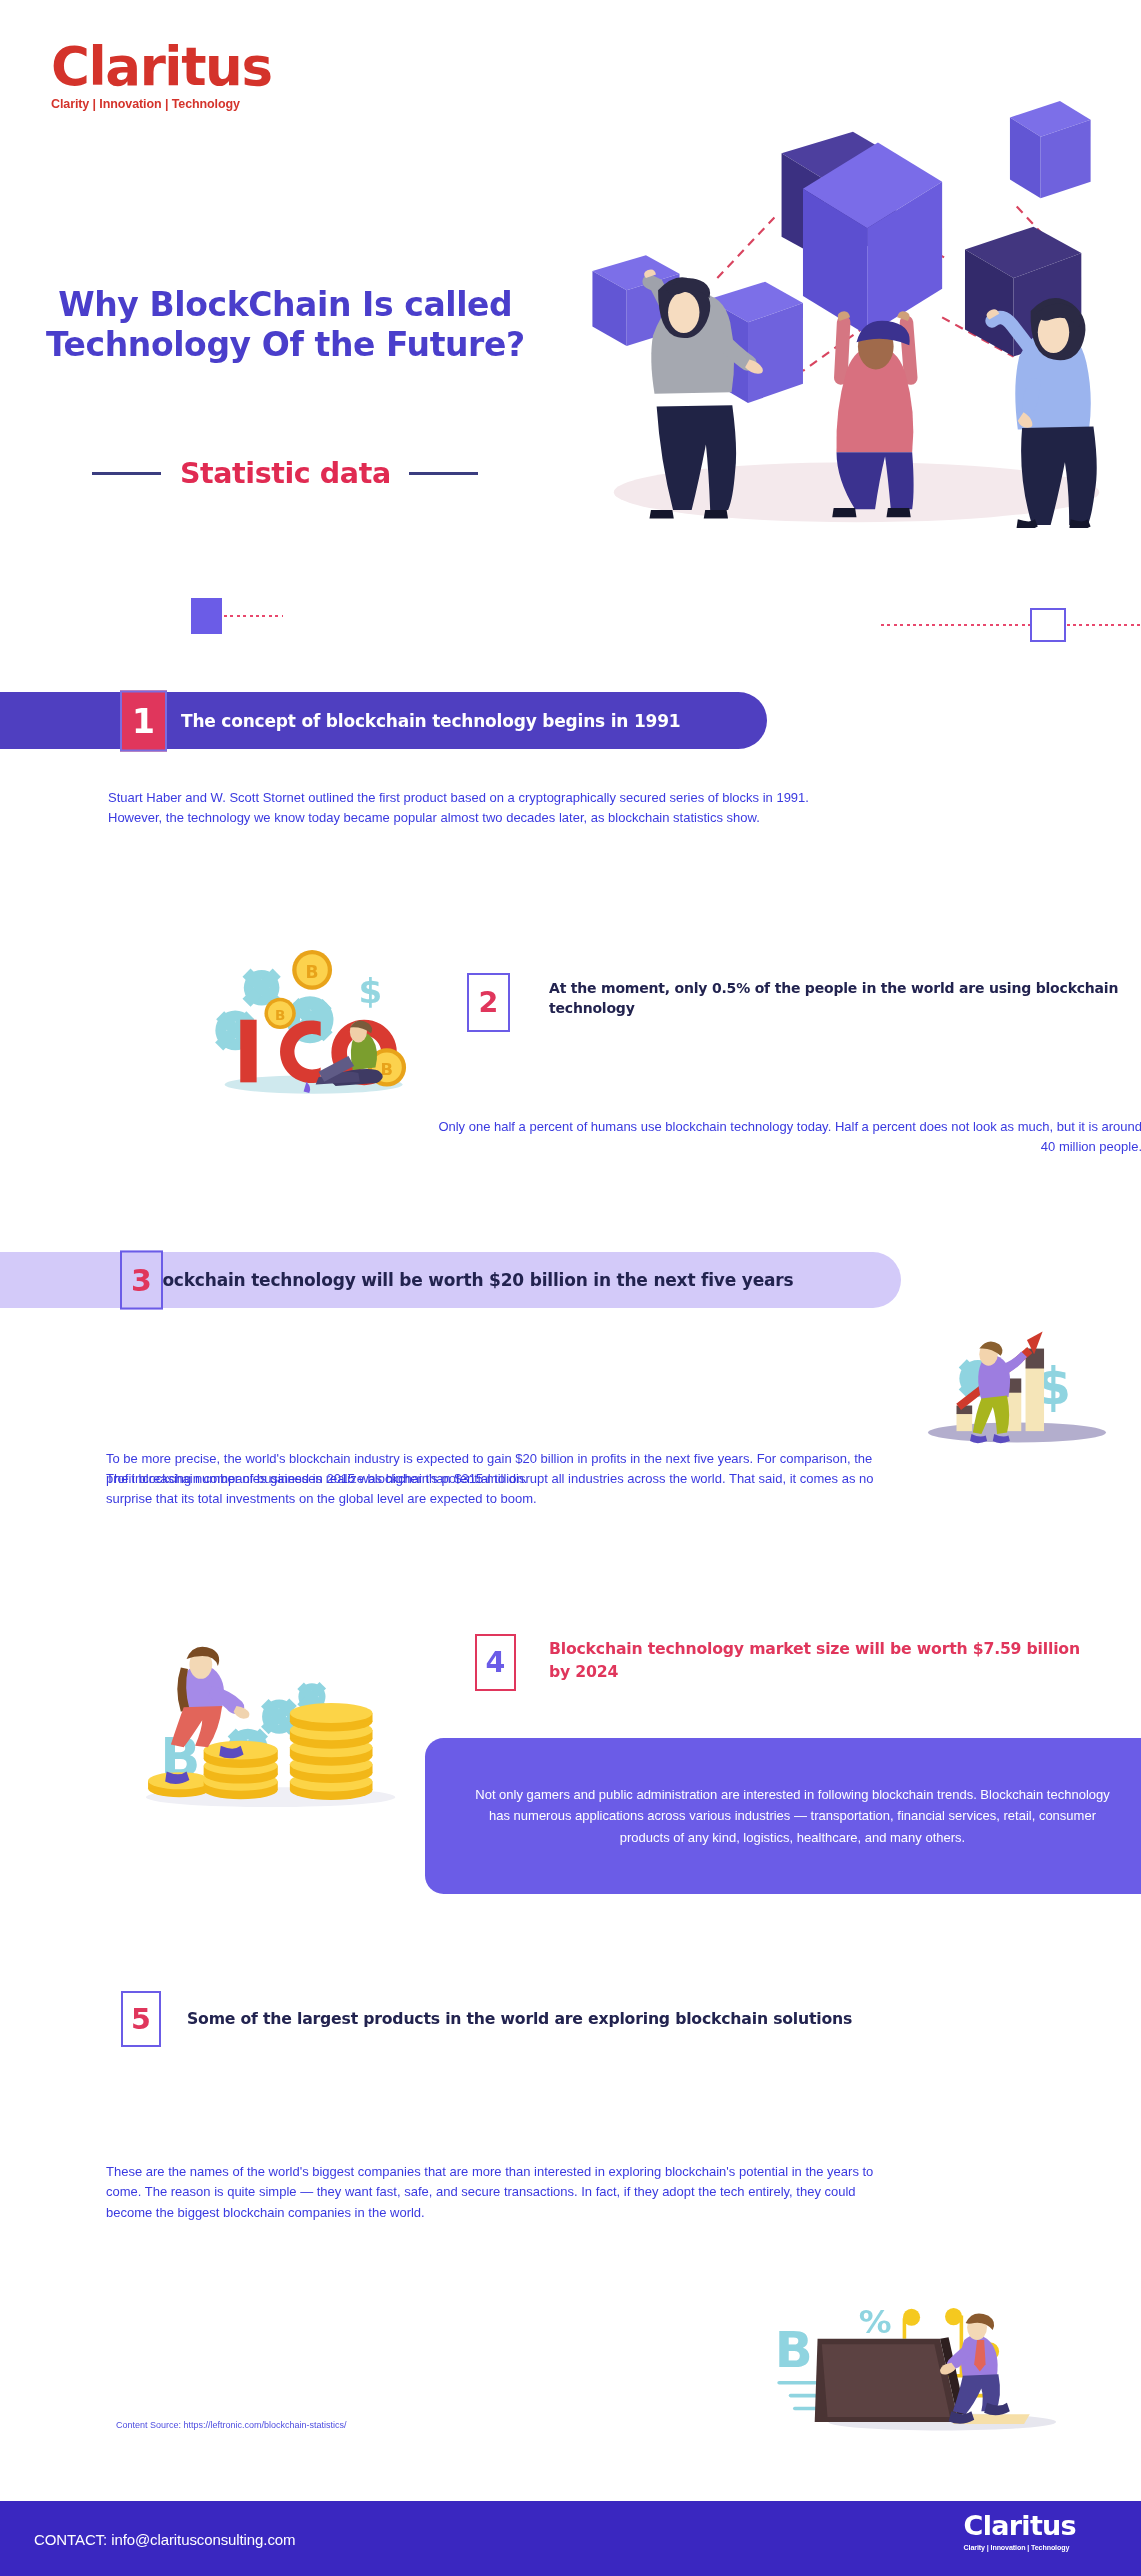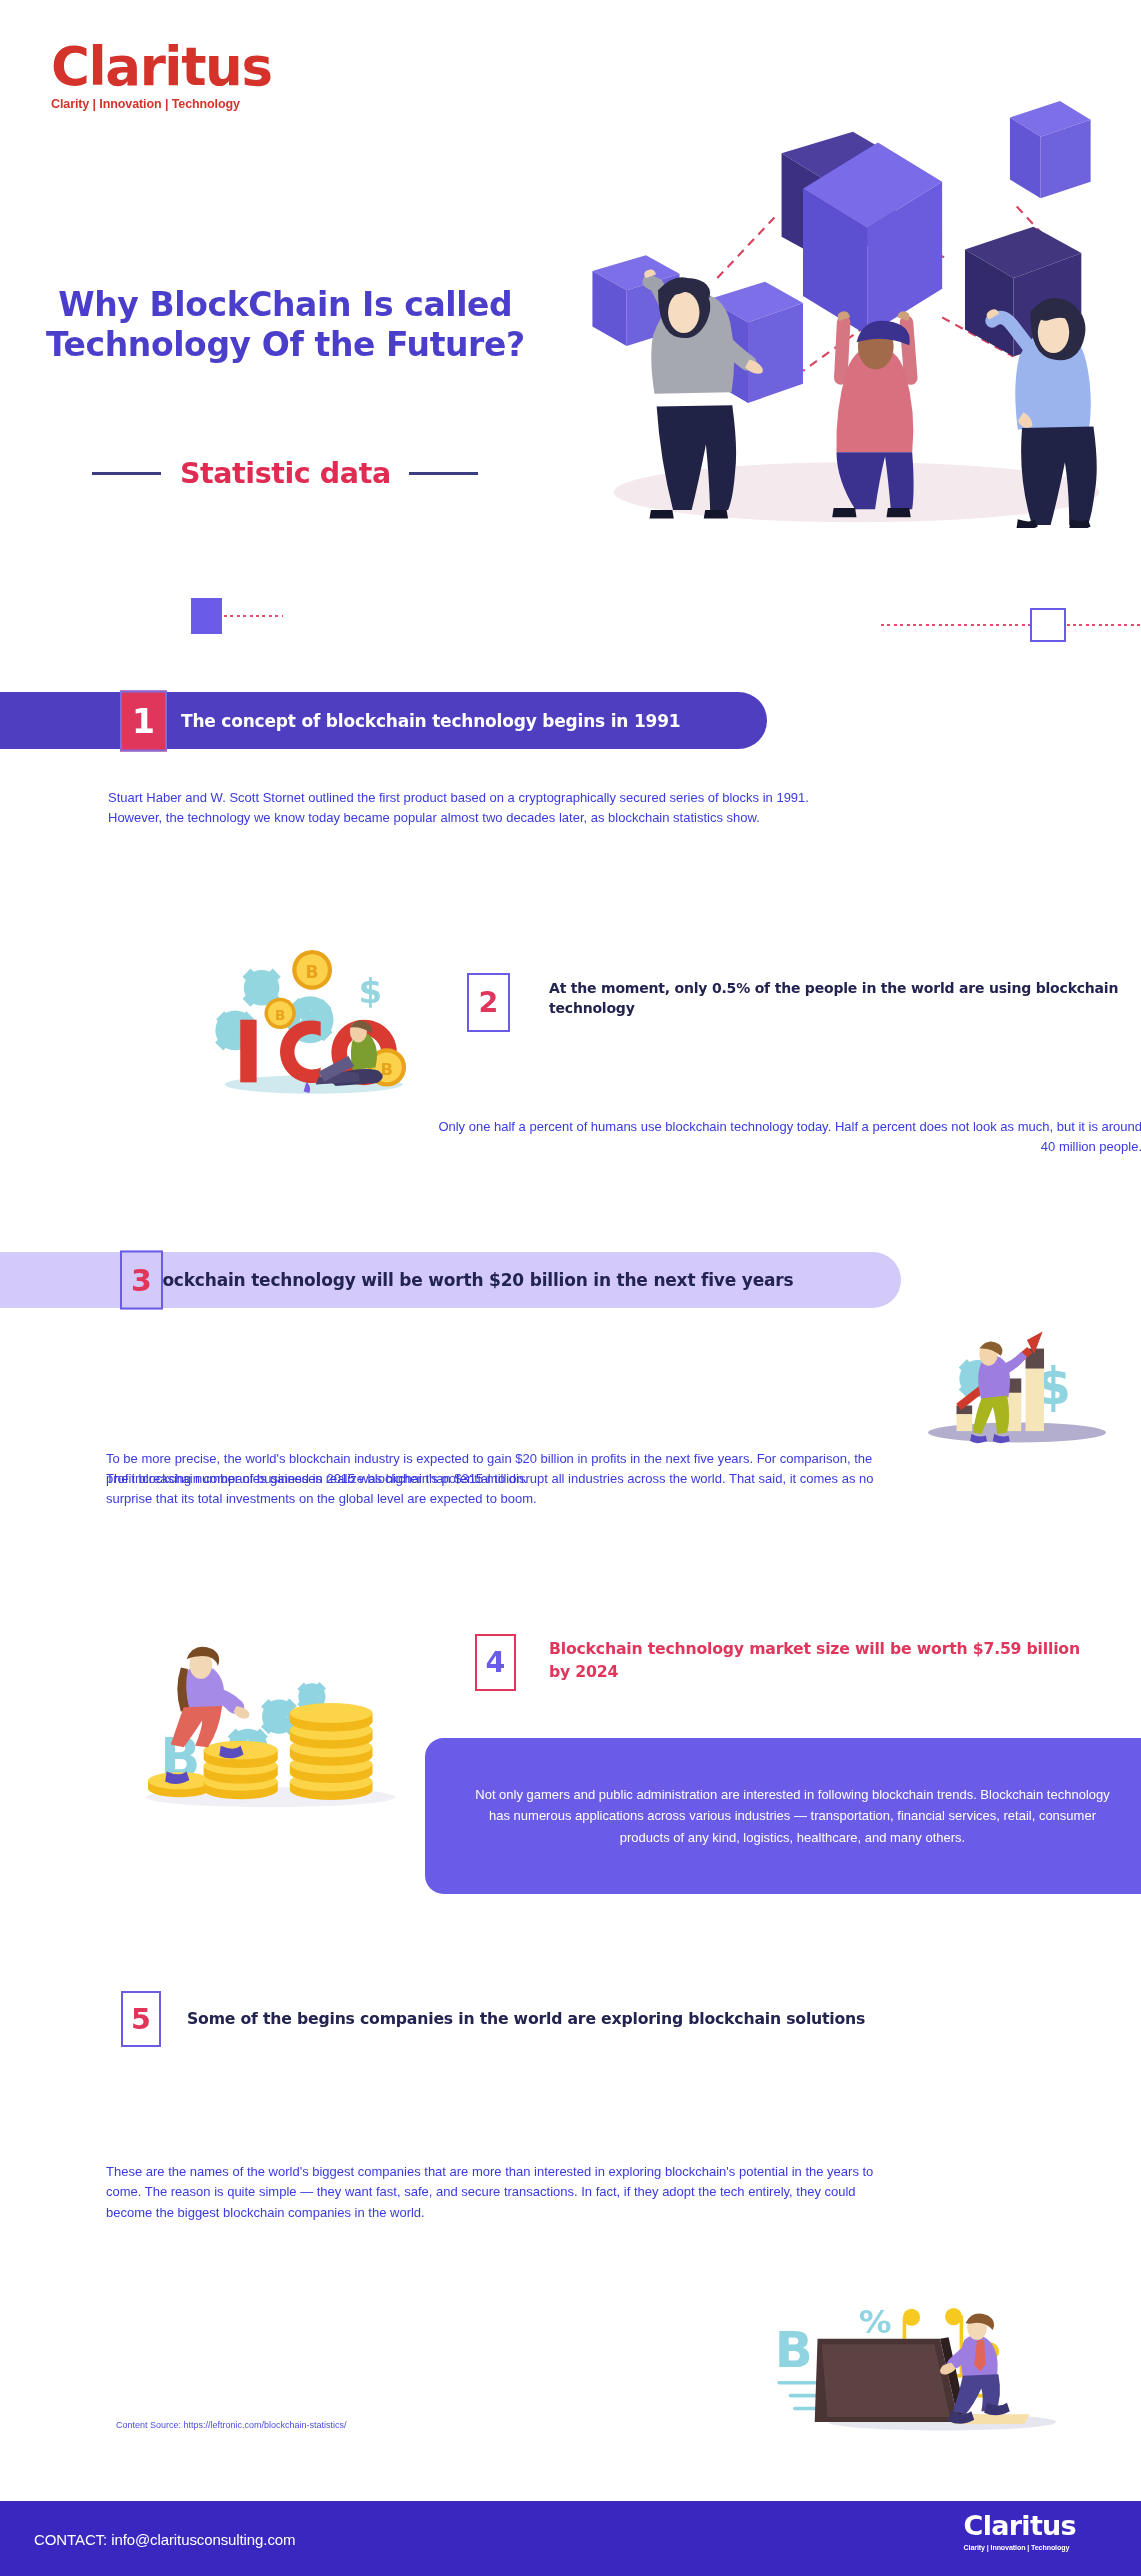--- a/index.html
+++ b/index.html
@@ -498,21 +498,21 @@
       <path d="M140 196 q18 8 28 0 l4 12 q-18 10 -34 2z" fill="#5b4cc0"></path>
     </g>
   </svg>
   <div class="s4-numbox">4</div>
   <div class="s4-title">Blockchain technology market size will be worth $7.59 billion by 2024</div>
   <div class="s4-callout">
     <p>Not only gamers and public administration are interested in following blockchain trends. Blockchain technology has numerous applications across various industries — transportation, financial services, retail, consumer products of any kind, logistics, healthcare, and many others.</p>
   </div>
 
   <div class="s5-numbox">5</div>
-  <div class="s5-title">Some of the begins companies in the world are exploring blockchain solutions</div>
+  <div class="s5-title">Some of the largest products in the world are exploring blockchain solutions</div>
   <p class="body-para s5-text-b">These are the names of the world's biggest companies that are more than interested in exploring blockchain's potential in the years to come. The reason is quite simple — they want fast, safe, and secure transactions. In fact, if they adopt the tech entirely, they could become the biggest blockchain companies in the world.</p>
 
   <svg class="s5-illus" viewBox="0 0 545 250">
     <ellipse cx="265" cy="205" rx="160" ry="12" fill="#e6e6ee"></ellipse>
     <text x="30" y="128" font-family="DejaVu Sans, sans-serif" font-size="70" font-weight="700" fill="#8fd4e0">B</text>
     <text x="148" y="80" font-family="DejaVu Sans, sans-serif" font-size="46" font-weight="700" fill="#8fd4e0">%</text>
     <g stroke="#8fd4e0" stroke-width="5" stroke-linecap="round">
       <line x1="36" y1="150" x2="96" y2="150"></line>
       <line x1="52" y1="168" x2="100" y2="168"></line>
       <line x1="58" y1="186" x2="92" y2="186"></line>

